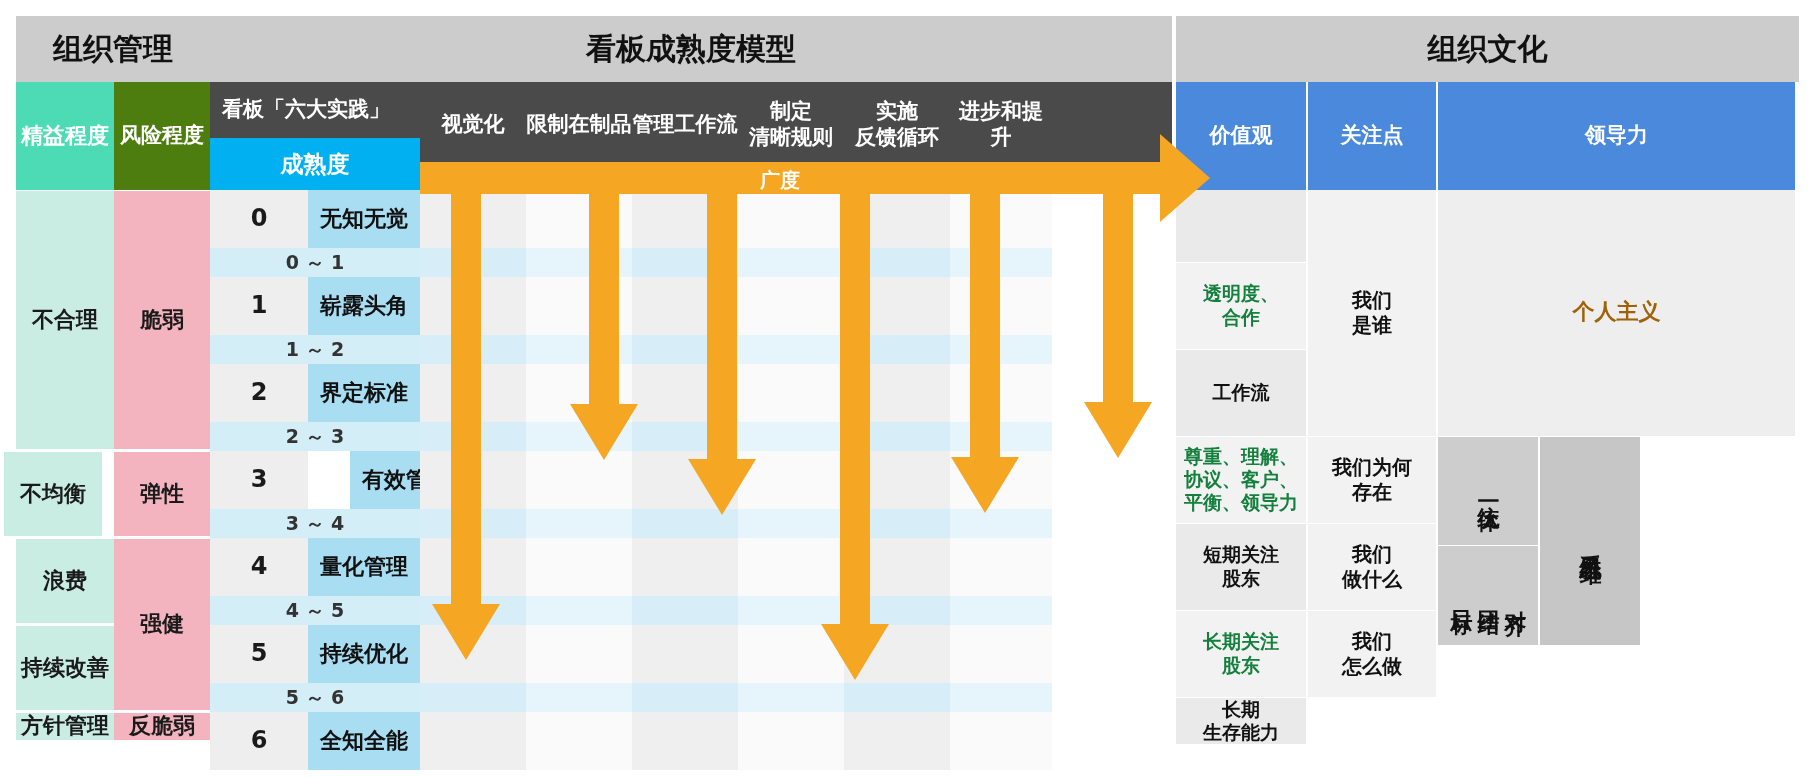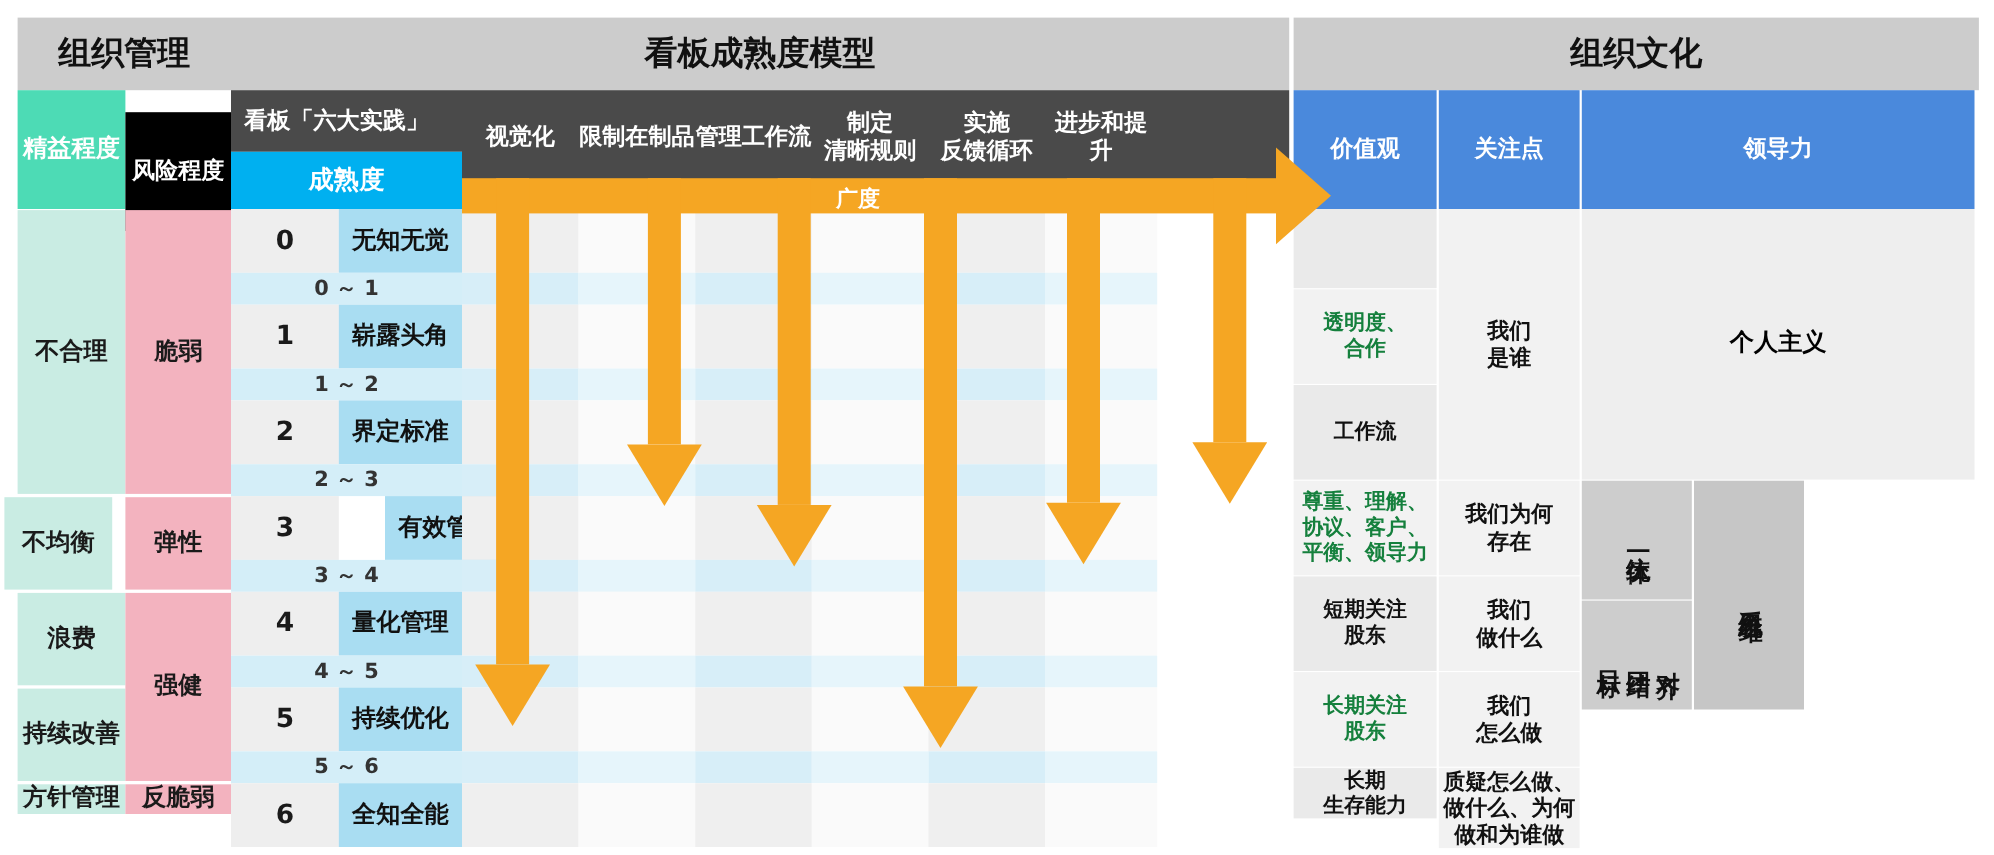--- a/index.html
+++ b/index.html
@@ -11,37 +11,37 @@
   #root{position:relative;width:1813px;height:777px;}
 
   .cell{position:absolute;box-sizing:border-box;display:flex;align-items:center;justify-content:center;text-align:center;line-height:1.22;}
   .vtxt{writing-mode:vertical-rl;text-orientation:upright;letter-spacing:2px;}
 
   
   .grpband{background:#cccccc;color:#111;font-weight:bold;font-size:30px;}
 
   
   .h-lean   {background:#4ddbb5;color:#ffffff;font-weight:bold;font-size:22px;}
-  .h-risk   {background:#000000;color:#ffffff;font-weight:bold;font-size:21px;margin-top:20px;}
+  .h-risk   {background:#4d7c0f;color:#ffffff;font-weight:bold;font-size:21px;}
   .h-six    {background:#4a4a4a;color:#ffffff;font-weight:bold;font-size:21px;}
   .h-mat    {background:#00b0f0;color:#ffffff;font-weight:bold;font-size:23px;}
   .h-dark   {background:#4a4a4a;color:#ffffff;font-weight:bold;font-size:21px;}
   .h-blue   {background:#4a89dc;color:#ffffff;font-weight:bold;font-size:21px;}
 
   
   .c-lean   {background:#c9ece3;color:#1a1a1a;font-weight:bold;font-size:22px;}
   .c-risk   {background:#f3b3bf;color:#1a1a1a;font-weight:bold;font-size:22px;}
   .c-num    {background:#eeeeee;color:#1a1a1a;font-weight:bold;font-size:24px;}
   .c-name   {background:#a9ddf2;color:#111;font-weight:bold;font-size:22px;}
   .c-half   {background:#d4eef8;color:#333;font-weight:bold;font-size:19px;}
 
   .c-val    {background:#eaeaea;color:#111;font-weight:bold;font-size:19px;}
   .c-val-alt{background:#f2f2f2;color:#15803d;font-weight:bold;font-size:19px;}
   .c-focus  {background:#f2f2f2;color:#111;font-weight:bold;font-size:20px;}
-  .c-lead   {background:#eeeeee;color:#000000;font-weight:bold;font-size:22px;}
+  .c-lead   {background:#eeeeee;color:#a16207;font-weight:bold;font-size:22px;}
   .c-lead-g {background:#cdcdcd;color:#111;font-weight:bold;font-size:22px;}
   .c-lead-g2{background:#c6c6c6;color:#111;font-weight:bold;font-size:22px;}
 
   
   .arrowbar{position:absolute;background:#f5a623;}
   .arrowhead{position:absolute;width:0;height:0;border-left:34px solid transparent;border-right:34px solid transparent;border-top:56px solid #f5a623;}
   .arrowhead-r{position:absolute;width:0;height:0;border-top:44px solid transparent;border-bottom:44px solid transparent;border-left:50px solid #f5a623;}
   #breadth-label{position:absolute;color:#ffffff;font-weight:bold;font-size:20px;z-index:6;}
 </style>
 </head>
@@ -298,25 +298,20 @@
 存在</span>
     </div>
     <div class="cell c-focus" style="left: 1308px; top: 523.5px; width: 128px; height: 86px;">
       <span style="white-space: pre-line;">我们
 做什么</span>
     </div>
     <div class="cell c-focus" style="left: 1308px; top: 610.5px; width: 128px; height: 86px;">
       <span style="white-space: pre-line;">我们
 怎么做</span>
     </div>
-    <div class="cell c-focus" style="left: 1308px; top: 697.5px; width: 128px;">
-      <span style="white-space: pre-line;">质疑怎么做、
-做什么、为何
-做和为谁做</span>
-    </div>
     <div class="cell c-lead" style="left: 1438px; top: 190px; width: 357px; height: 245.5px;">
       <span style="white-space: pre-line;">个人主义</span>
     </div>
     <div class="cell c-lead-g vtxt" style="left: 1438px; top: 436.5px; width: 100px; height: 108px;">
       <span style="white-space: pre-line;">统一体</span>
     </div>
     <div class="cell c-lead-g vtxt" style="left: 1438px; top: 545.5px; width: 100px; height: 99.5px;">
       <span style="white-space: pre-line;">对齐
 团结
 目标</span>

